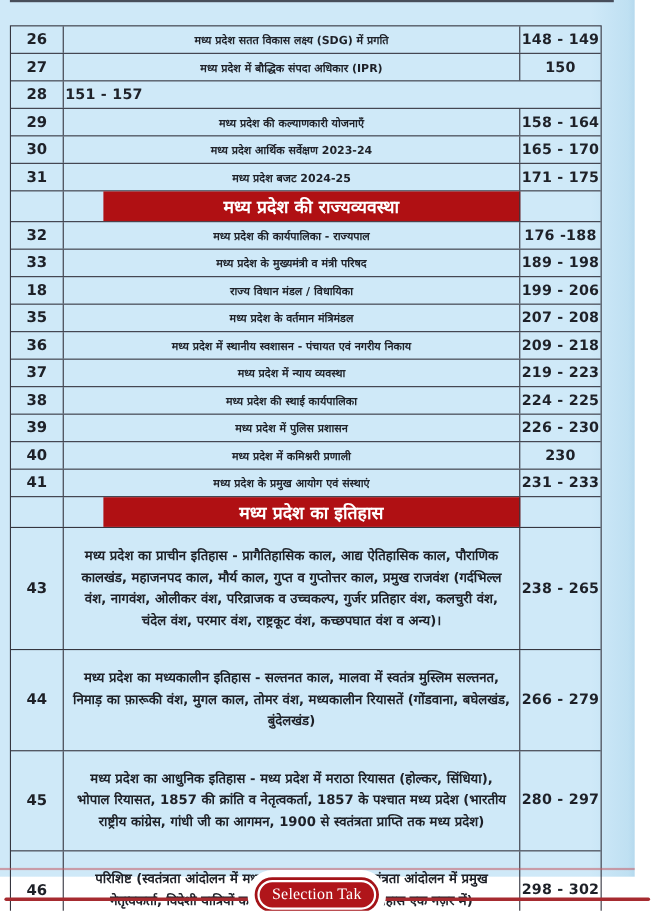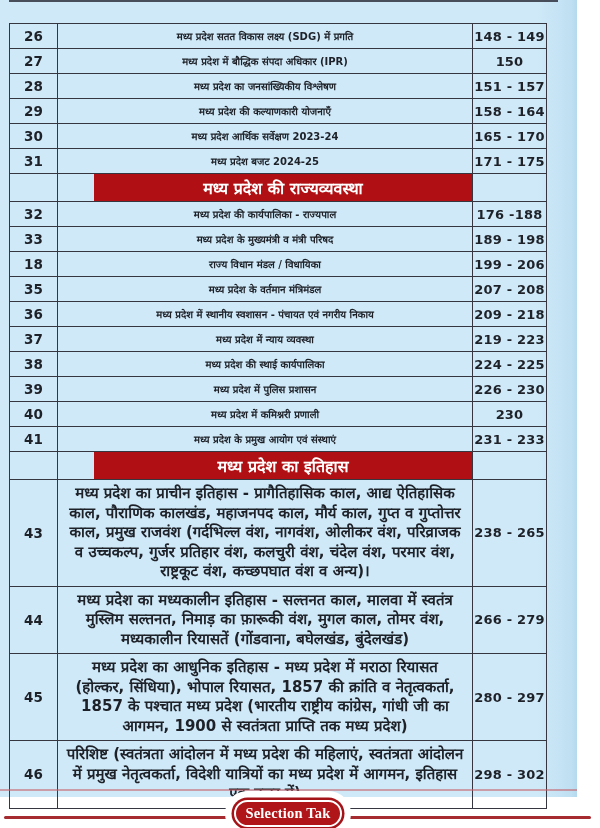--- a/index.html
+++ b/index.html
@@ -43,23 +43,23 @@
   .pages {
     width: 73px; flex: 0 0 73px;
     font-size: 13px; font-weight: 600;
     letter-spacing: 0.2px;
   }
   .row.item { height: 25px; }
   .row.item .title { white-space: nowrap; }
   .row.tall { height: auto; min-height: 42px; }
   .row.tall .title {
     white-space: normal;
-    padding: 4px 8px;
+    padding: 16px 8px;
     line-height: 19.5px;
-    font-size: 15px;
+    font-size: 12px;
   }
   .row.section { height: 28px; }
   .row.section .title {
     background: #b01013;
     color: #ffffff;
     font-size: 16px;
     font-weight: 700;
     white-space: nowrap;
     margin-left: 36px;
   }
@@ -76,21 +76,21 @@
   }
   .badge {
     position: absolute; left: 234px; top: 800px;
     width: 108px; height: 27px;
     background: #b0151a;
     border: 2px solid #ffffff;
     border-radius: 16px;
     box-shadow: 0 0 0 2.5px #a41318, 0 0 0 9px #ffffff;
     color: #ffffff;
     font-family: "Liberation Serif", "DejaVu Serif", serif;
-    font-weight: 700;
+    font-weight: 400;
     font-size: 14.5px;
     display: flex; align-items: center; justify-content: center;
     letter-spacing: 0.2px;
   }
 </style>
 </head>
 <body>
 
 <div class="page">
   <div class="top-line"></div>
@@ -100,21 +100,20 @@
     <div class="cell title">मध्य प्रदेश सतत विकास लक्ष्य (SDG) में प्रगति</div>
     <div class="cell pages">148 - 149</div>
   </div>
       <div class="row item">
     <div class="cell sn">27</div>
     <div class="cell title">मध्य प्रदेश में बौद्धिक संपदा अधिकार (IPR)</div>
     <div class="cell pages">150</div>
   </div>
       <div class="row item">
     <div class="cell sn">28</div>
-    <div class="cell title">मध्य प्रदेश का जनसांख्यिकीय विश्लेषण</div>
     <div class="cell pages">151 - 157</div>
   </div>
       <div class="row item">
     <div class="cell sn">29</div>
     <div class="cell title">मध्य प्रदेश की कल्याणकारी योजनाएँ</div>
     <div class="cell pages">158 - 164</div>
   </div>
       <div class="row item">
     <div class="cell sn">30</div>
     <div class="cell title">मध्य प्रदेश आर्थिक सर्वेक्षण 2023-24</div>

